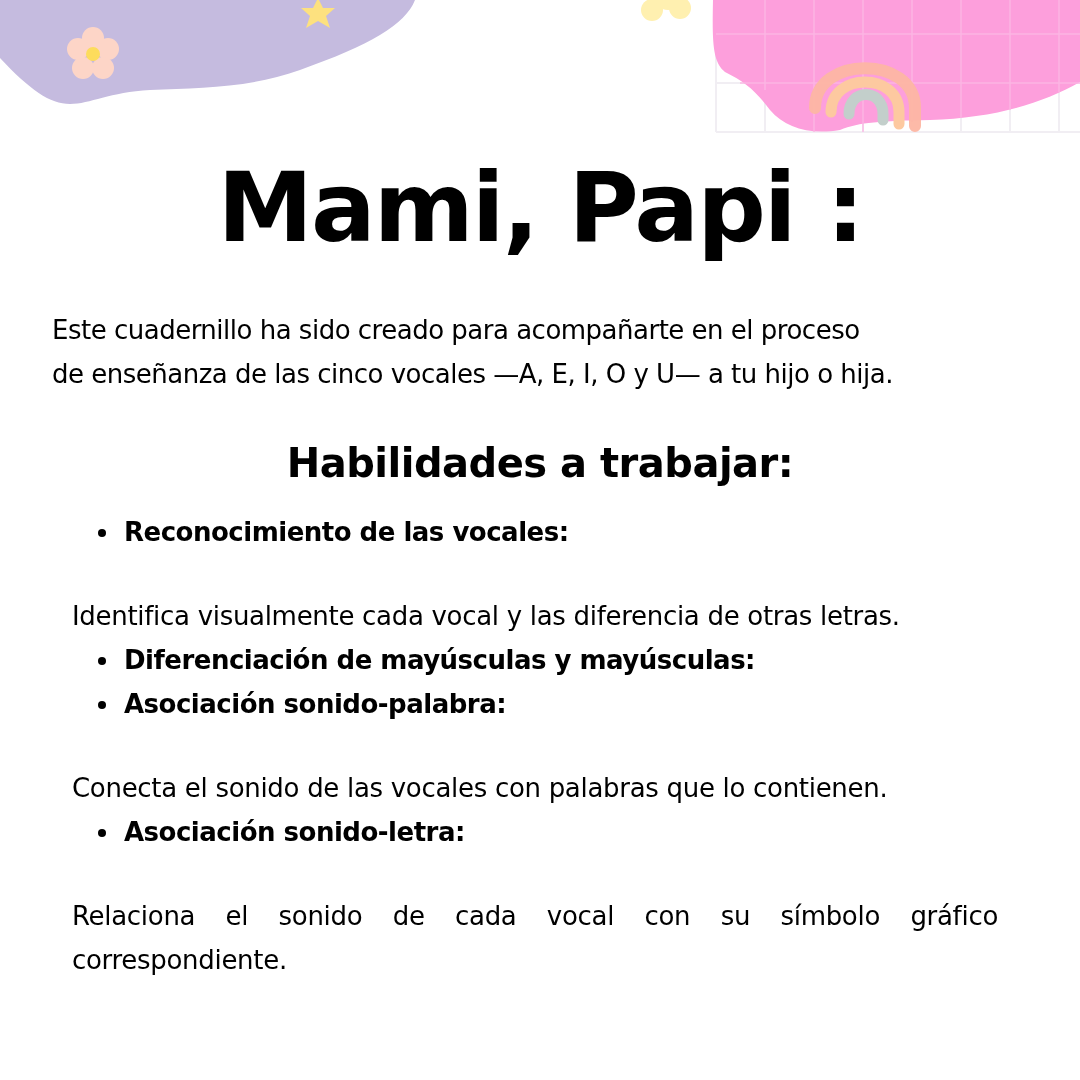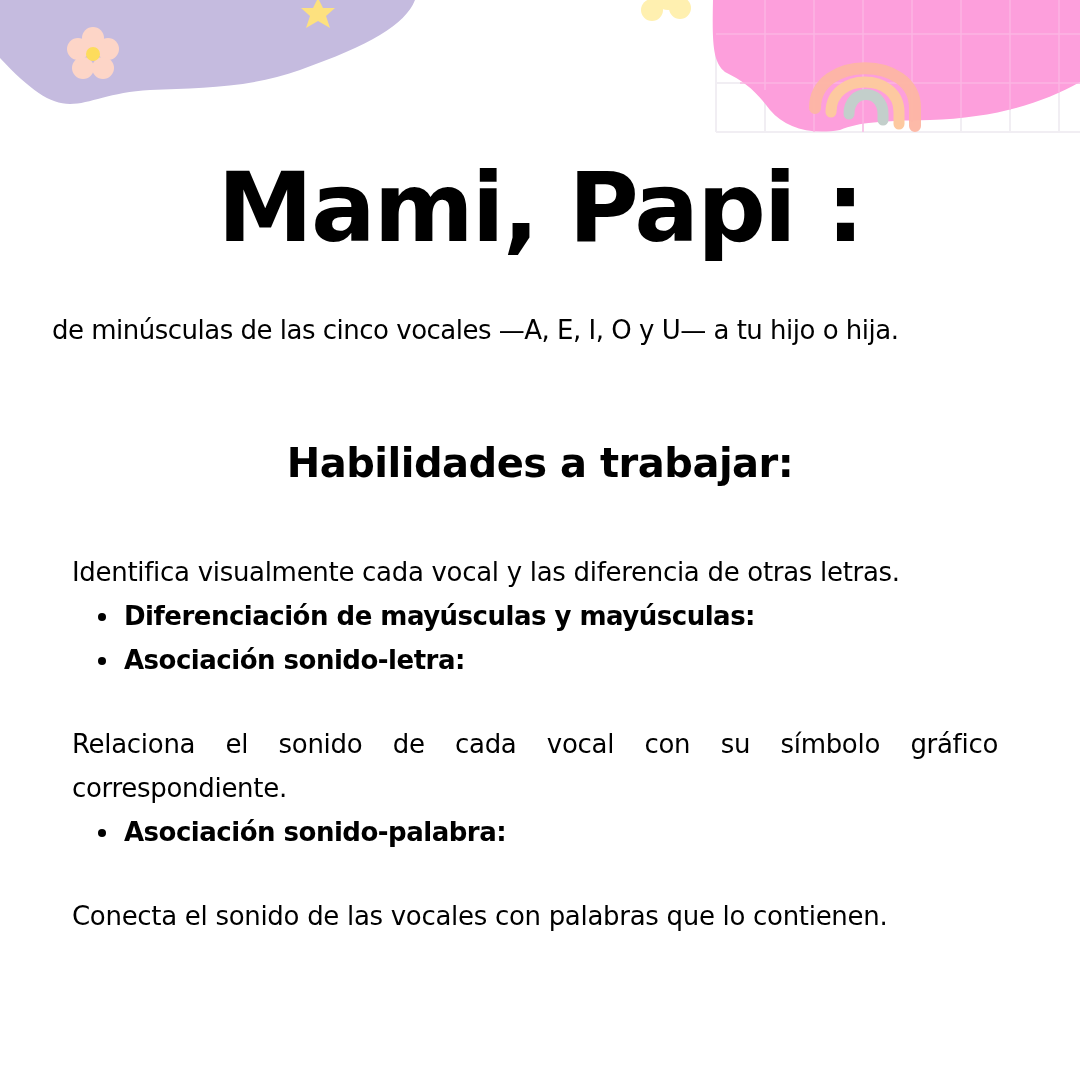--- a/index.html
+++ b/index.html
@@ -71,33 +71,35 @@
   <g fill="none" stroke-linecap="round">
     <path d="M815,108 C815,55 915,55 915,108 L915,126" stroke="#fdb6a3" stroke-width="12" opacity="0.95"></path>
     <path d="M831,112 C831,72 899,72 899,112 L899,124" stroke="#fdc9a0" stroke-width="11"></path>
     <path d="M849,114 C849,88 883,88 883,114 L883,120" stroke="#c3cfcb" stroke-width="11"></path>
   </g>
 </svg>
 
 <div class="title">Mami, Papi :</div>
 
 <div class="intro">
-  <div>de minúsculas de las cinco vocales —A, E, I, O y U— a tu hijo o hija.</div>
+  <div>Este cuadernillo ha sido creado para acompañarte en el proceso</div>
+  <div>de enseñanza de las cinco vocales —A, E, I, O y U— a tu hijo o hija.</div>
 </div>
 
 <div class="subtitle">Habilidades a trabajar:</div>
 
 <div class="skills">
   <div>
+    <div class="skill-title"><span class="bullet"></span><span>Reconocimiento de las vocales:</span></div>
     <div class="skill-desc">Identifica visualmente cada vocal y las diferencia de otras letras.</div>
   </div>
   <div>
     <div class="skill-title"><span class="bullet"></span><span>Diferenciación de mayúsculas y mayúsculas:</span></div>
   </div>
   <div>
+    <div class="skill-title"><span class="bullet"></span><span>Asociación sonido-palabra:</span></div>
+    <div class="skill-desc">Conecta el sonido de las vocales con palabras que lo contienen.</div>
+  </div>
+  <div>
     <div class="skill-title"><span class="bullet"></span><span>Asociación sonido-letra:</span></div>
     <div class="skill-desc">Relaciona el sonido de cada vocal con su símbolo gráfico correspondiente.</div>
-  </div>
-  <div>
-    <div class="skill-title"><span class="bullet"></span><span>Asociación sonido-palabra:</span></div>
-    <div class="skill-desc">Conecta el sonido de las vocales con palabras que lo contienen.</div>
   </div>
 </div>
 
 </body></html>

